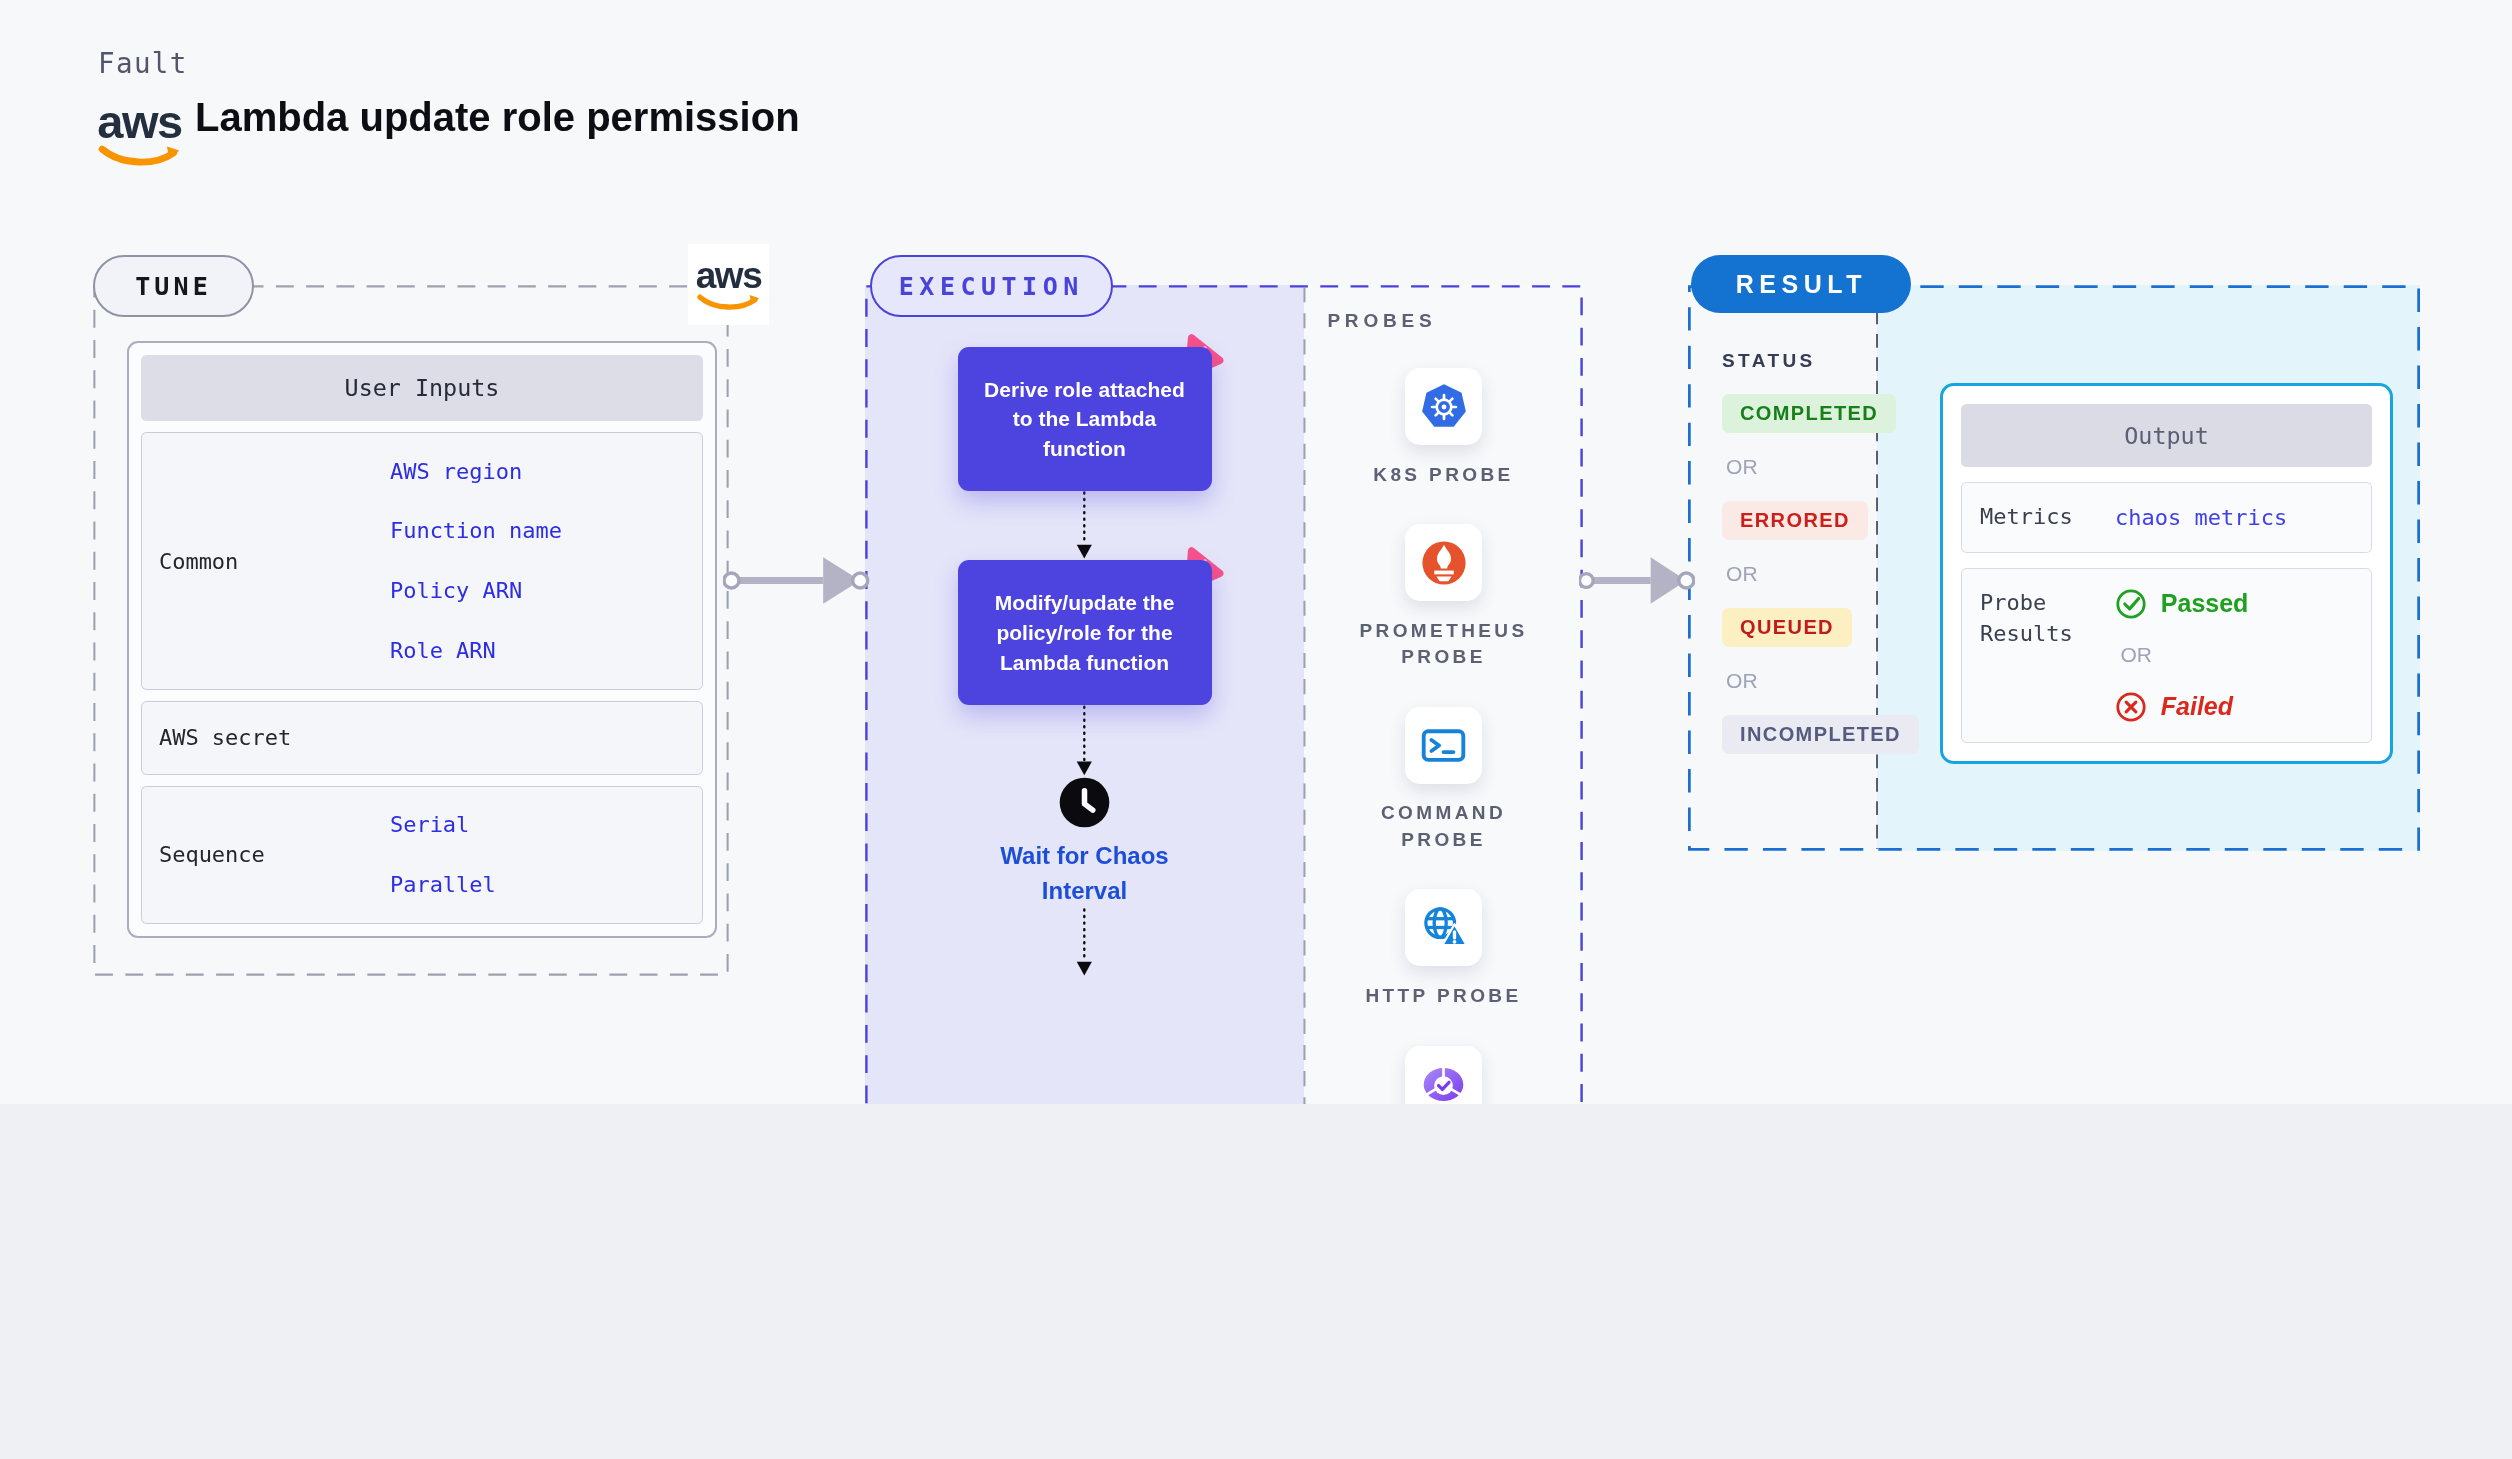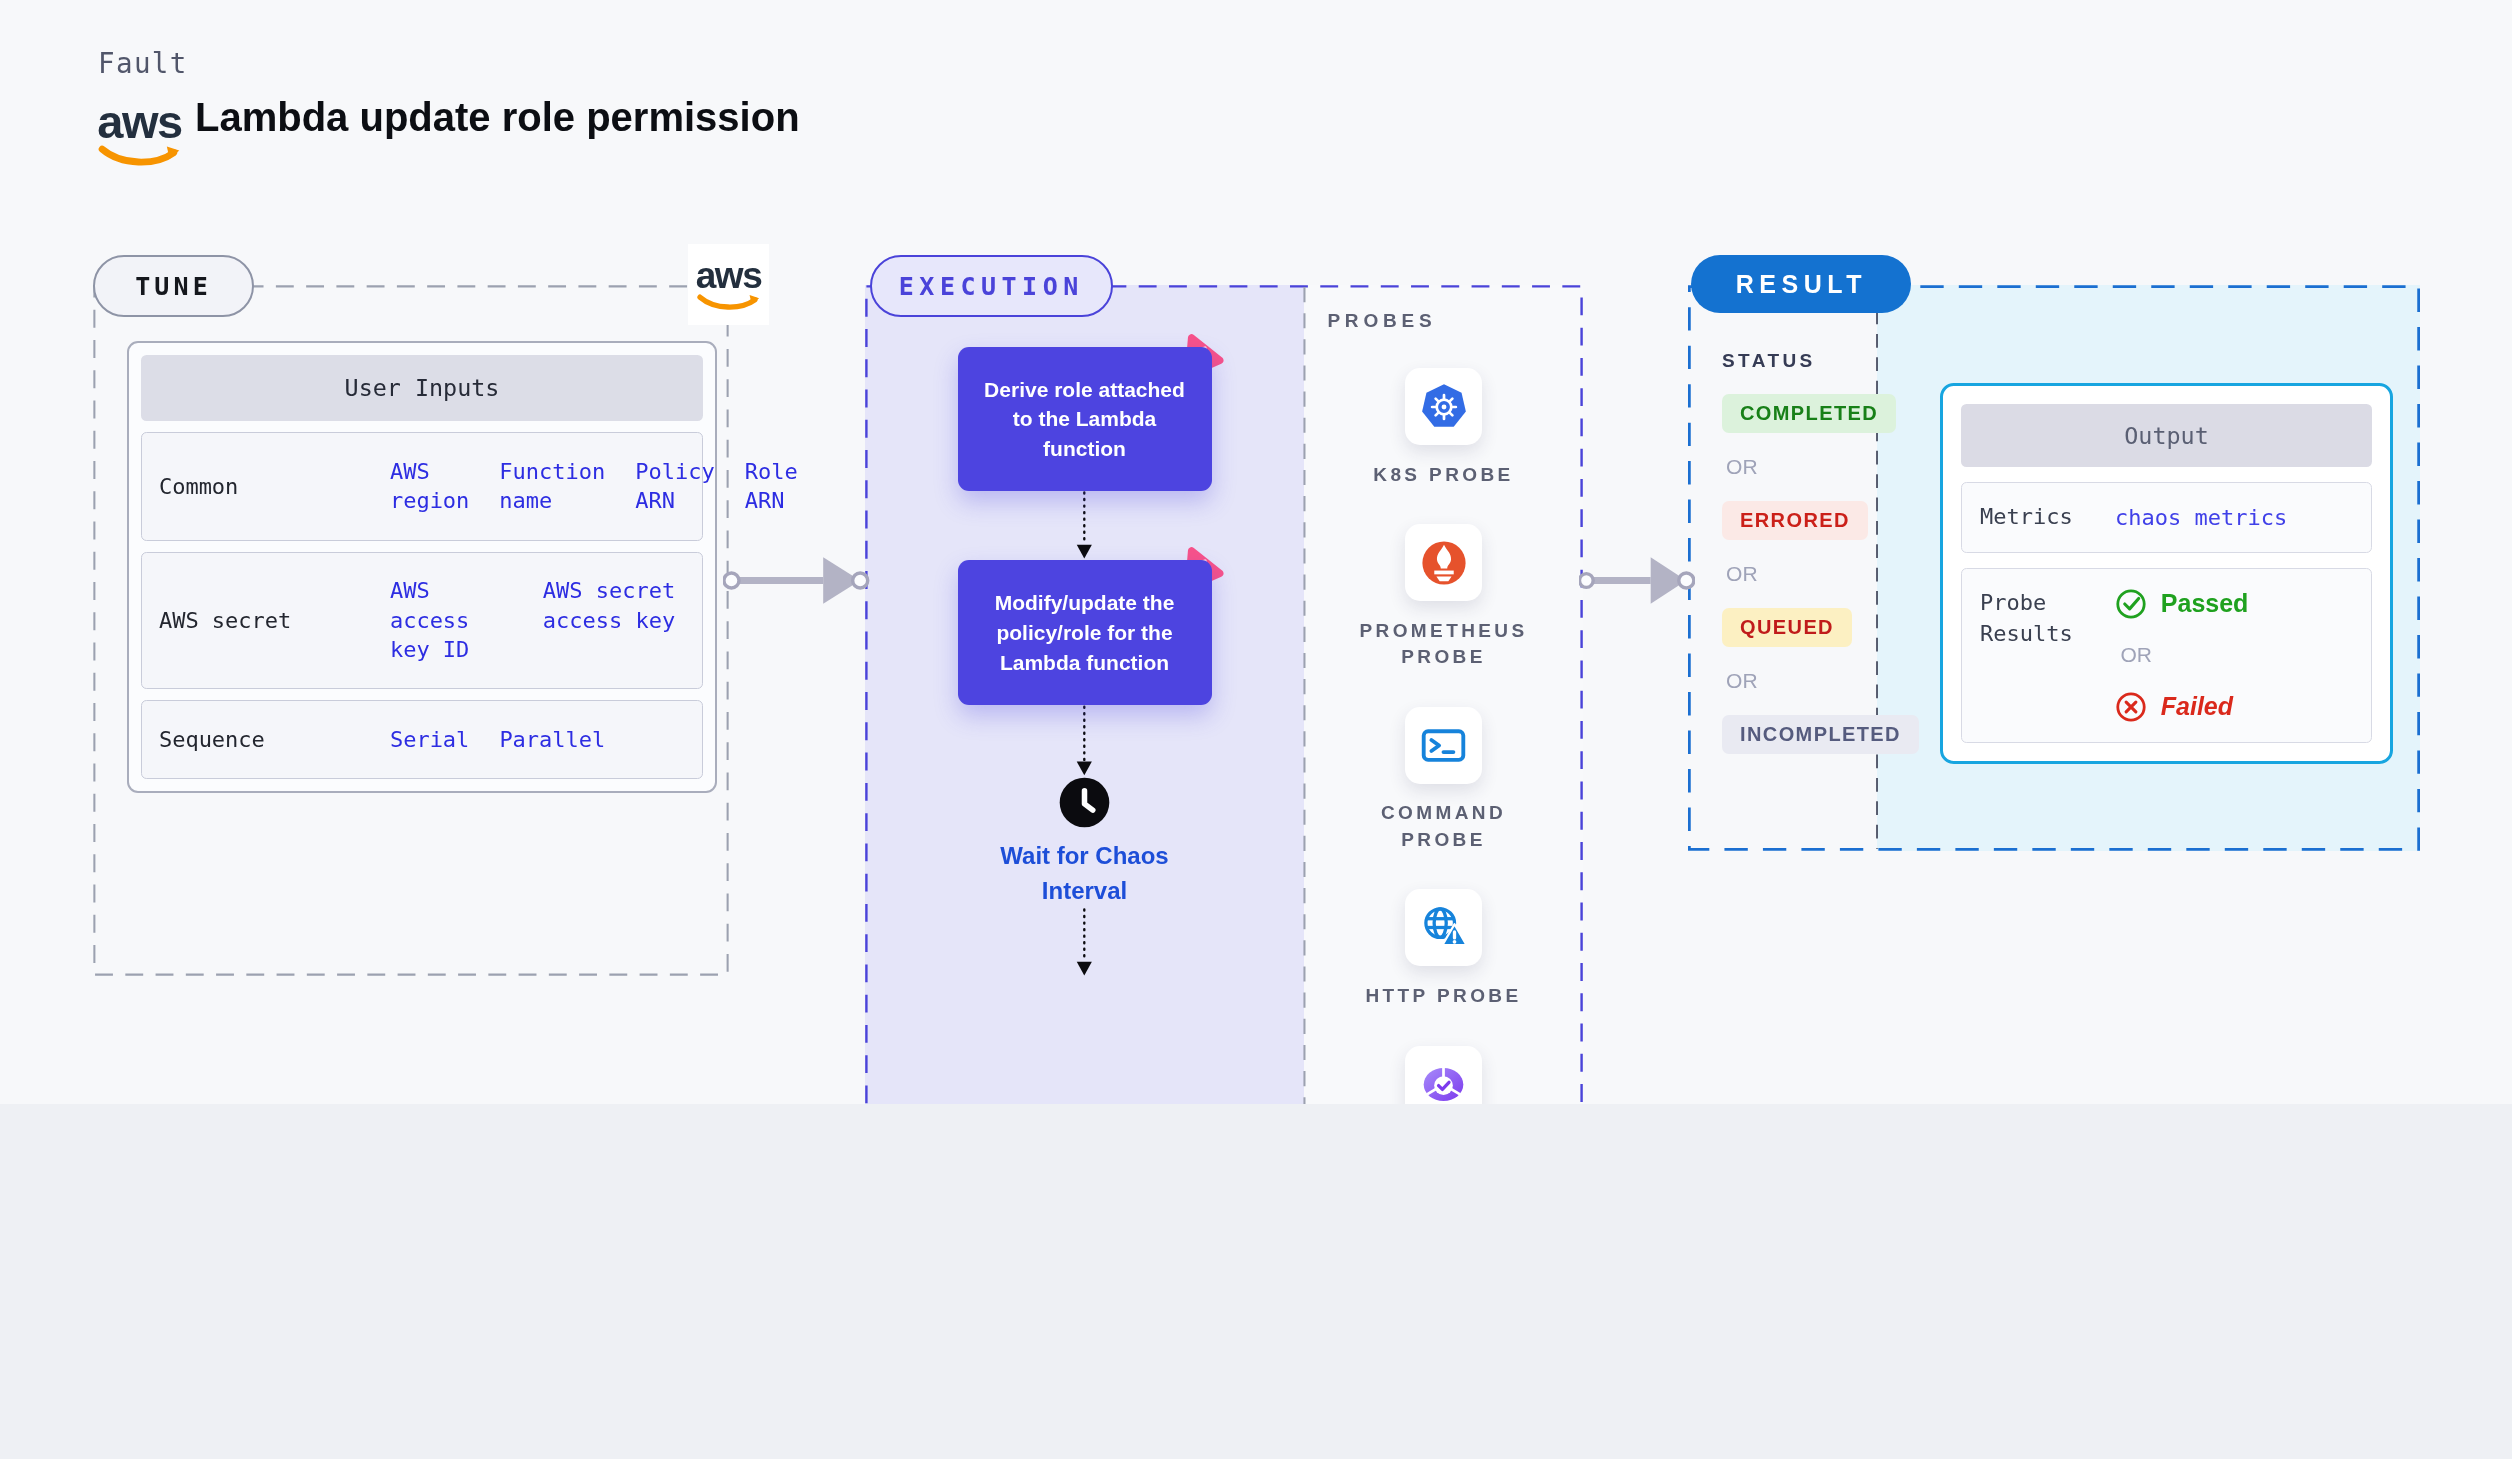--- a/index.html
+++ b/index.html
@@ -26,21 +26,21 @@
               display:flex;flex-direction:column;align-items:center;justify-content:center;z-index:6;}
   .aws-corner .aws-word{font-size:37px;}
 
   .ui-card{position:absolute;left:34px;top:56px;width:590px;background:#FBFCFE;border:2.1px solid #A9ADBC;
            border-radius:11px;padding:12.4px;box-sizing:border-box;}
   .ui-head{background:#DCDDE7;border-radius:5.5px;height:66px;display:flex;align-items:center;justify-content:center;
            font-size:23.4px;color:#272B38;}
   .ui-row{margin-top:11px;background:#F5F6FA;border:1.4px solid #C9CCDA;border-radius:5.5px;
           display:flex;align-items:center;padding:23.4px 6.9px 23.4px 16.5px;box-sizing:border-box;}
   .ui-row .rlabel{width:231px;font-size:22px;color:#23262F;flex:none;}
-  .ui-links{display:flex;flex-direction:row;gap:30px;}
+  .ui-links{display:flex;flex-direction:column;gap:30px;}
   .ui-link{font-size:22px;color:#2D2DE2;max-width:248px;line-height:1.35;cursor:pointer;}
 
   
   .zone-arrow{position:absolute;z-index:4;}
 
   
   .exec{left:865px;top:285px;width:718px;height:982px;}
   .exec .pill{left:4.8px;width:239px;height:58px;background:#E7E7FB;border:2.8px solid #4A43D9;color:#4A43D9;}
   .exec-flow-bg{position:absolute;left:0;top:0;width:439px;height:100%;background:#E5E5F9;}
   .probes-bg{position:absolute;left:439px;top:0;width:279px;height:100%;background:#F8F9FB;}
@@ -126,24 +126,20 @@
         <div class="ui-links">
           <span class="ui-link mono">AWS region</span>
           <span class="ui-link mono">Function name</span>
           <span class="ui-link mono">Policy ARN</span>
           <span class="ui-link mono">Role ARN</span>
         </div>
       </div>
 
       <div class="ui-row">
         <div class="rlabel mono">AWS secret</div>
-        <div class="ui-links">
-          <span class="ui-link mono">AWS access key ID</span>
-          <span class="ui-link mono">AWS secret access key</span>
-        </div>
       </div>
 
       <div class="ui-row">
         <div class="rlabel mono">Sequence</div>
         <div class="ui-links">
           <span class="ui-link mono">Serial</span>
           <span class="ui-link mono">Parallel</span>
         </div>
       </div>
     </div>

